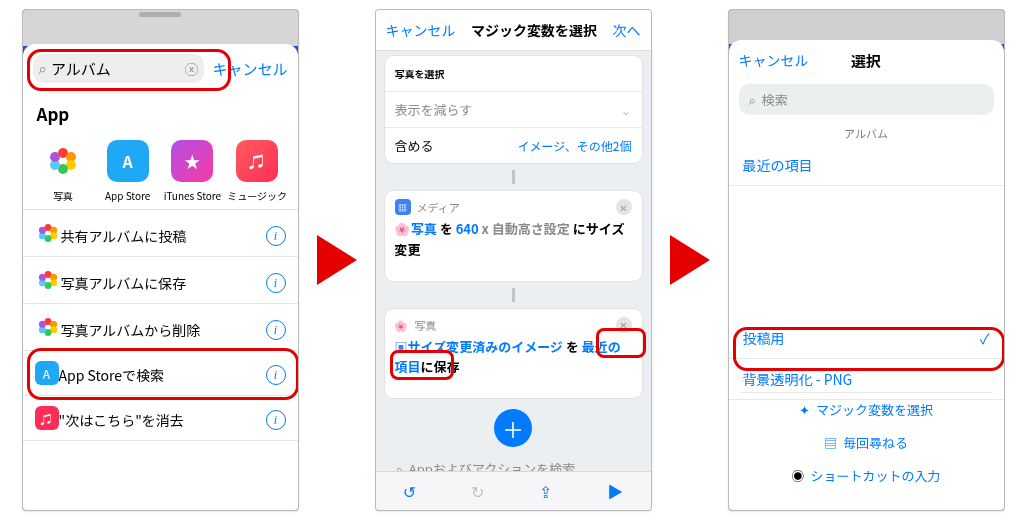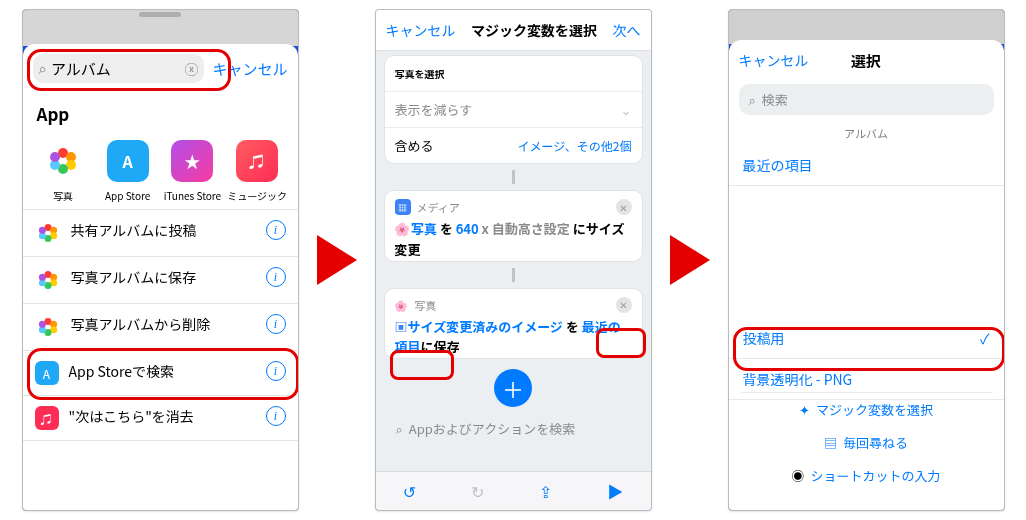--- a/index.html
+++ b/index.html
@@ -18,21 +18,21 @@
   .search-pill .mag{color:#8a8a8d}
   .search-pill .txt{flex:1}
   .search-pill .clear{color:#8a8a8d;font-size:14px}
   .s1-link{color:#007aff;font-size:15px}
   .s1-h{padding:10px 14px 0;font-weight:700;font-size:17px}
   .apps-row{display:flex;justify-content:space-around;padding:14px 8px 6px}
   .app-ic{display:flex;flex-direction:column;align-items:center;width:60px}
   .app-ic .box{width:42px;height:42px;border-radius:10px;display:flex;align-items:center;justify-content:center;color:#fff;font-weight:700}
   .app-ic .lab{font-size:10px;margin-top:6px;color:#000;text-align:center}
   .list{border-top:1px solid #e4e4e6}
-  .row{display:flex;align-items:flex-start;padding:10px 12px;border-bottom:1px solid #e4e4e6;font-size:14px;gap:10px}
+  .row{display:flex;align-items:flex-end;padding:10px 12px;border-bottom:1px solid #e4e4e6;font-size:14px;}
   .row .grow{flex:1}
   .info{width:18px;height:18px;border:1.5px solid #007aff;border-radius:50%;display:flex;align-items:center;justify-content:center;color:#007aff;font-size:12px;font-family:Georgia,serif;font-style:italic}
   .ic{width:24px;height:24px;border-radius:6px;display:flex;align-items:center;justify-content:center;font-size:12px;color:#fff}
 
   
   .flower{width:26px;height:26px;position:relative}
   .flower i{position:absolute;width:10px;height:10px;border-radius:50%}
   .flower .c1{background:#ff3b30;top:0;left:8px}
   .flower .c2{background:#ff9500;top:4px;left:16px}
   .flower .c3{background:#ffcc00;top:12px;left:16px}
@@ -45,21 +45,21 @@
   .s2-title{font-weight:700}
   .blue{color:#007aff}
   .card{background:#fff;border:1px solid #e2e2e4;border-radius:10px;margin:4px 8px;overflow:hidden}
   .card .crow{display:flex;align-items:center;padding:8px 10px;border-top:1px solid #eaeaec;font-size:13px}
   .card .crow:first-child{border-top:none}
   .chead{font-weight:700;font-size:10px;padding:10px 10px}
   .caret{color:#c5c5c9}
   .gtoggle{width:40px;height:24px;background:#34c759;border-radius:12px;position:relative}
   .gtoggle::after{content:"";position:absolute;right:2px;top:2px;width:20px;height:20px;background:#fff;border-radius:50%;box-shadow:0 1px 2px rgba(0,0,0,.3)}
   .s2-bg{position:absolute;inset:0;background:#eceff2}
-  .token-line{font-size:13px;font-weight:700;line-height:1.6;padding:4px 10px 0}
+  .token-line{font-size:13px;font-weight:700;line-height:1.6;padding:4px 10px 20px}
   .tok{color:#007aff}
   .tok-gray{color:#8a8a8d}
   .chip-head{display:flex;align-items:center;gap:6px;padding:8px 10px 0;color:#8a8a8d;font-size:11px}
   .pipe{width:3px;height:14px;background:#c2c3c7;margin:6px auto}
   .plusbtn{width:38px;height:38px;border-radius:50%;background:#007aff;color:#fff;display:flex;align-items:center;justify-content:center;margin:10px auto 4px;font-size:22px}
   .s2-toolbar{position:absolute;bottom:0;left:0;right:0;height:38px;background:#f6f6f8;border-top:1px solid #d9d9dc;display:flex;align-items:center;justify-content:space-around;color:#007aff;font-size:16px}
   .s2-search{background:#eceff0;border-radius:10px;margin:6px 10px 46px;padding:6px 10px;color:#8a8a8d;font-size:13px;display:flex;align-items:center;gap:6px}
 
   
   .s3-dim{height:34px;background:#cfcfcf}

